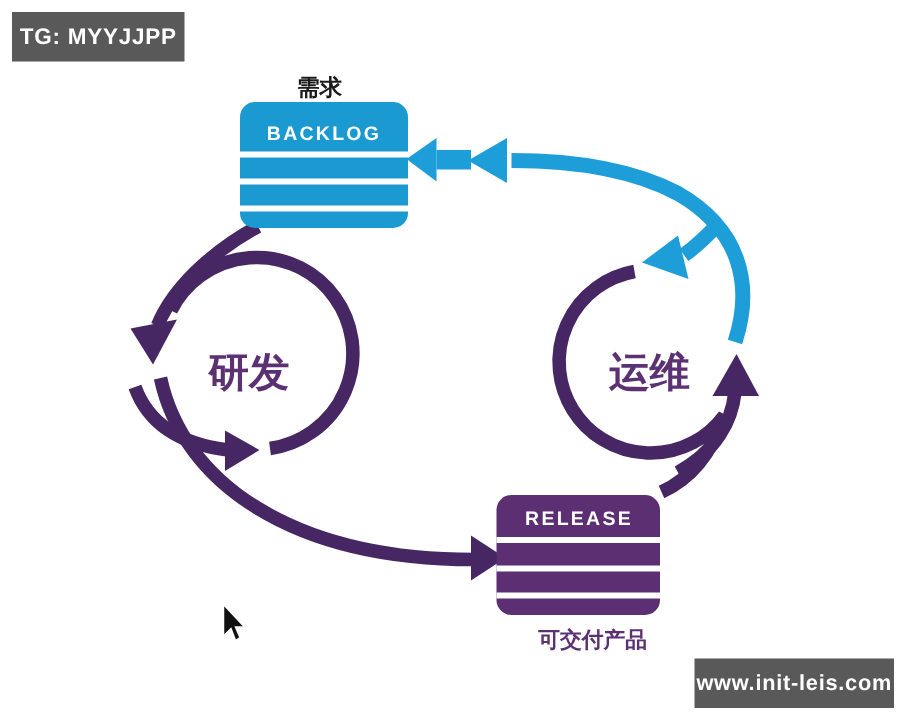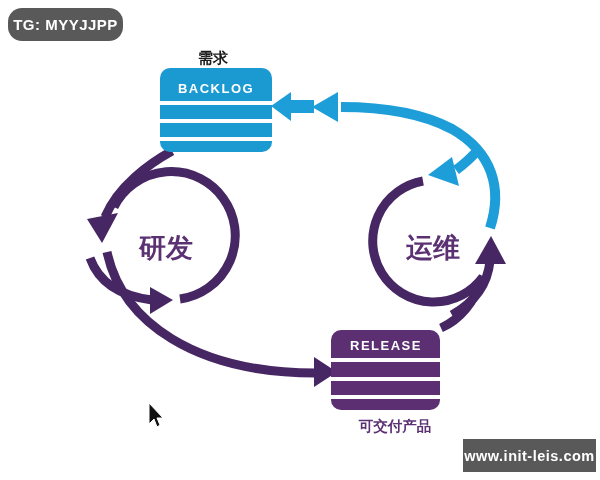--- a/index.html
+++ b/index.html
@@ -6,21 +6,21 @@
   .stage{
     position:relative;width:600px;height:480px;background:#FFFFFF;overflow:hidden;
     font-family:"Liberation Sans","DejaVu Sans",sans-serif;
   }
   .stage svg{position:absolute;left:0;top:0;}
   .badge{
     position:absolute;background:#595959;color:#FFFFFF;
     font-weight:bold;display:flex;align-items:center;justify-content:center;
     letter-spacing:0.5px;
   }
-  .badge.top-left{left:8px;top:8px;width:115px;height:33px;font-size:15px;border-radius:14px;}
+  .badge.top-left{left:8px;top:8px;width:115px;height:33px;font-size:15px;}
   .badge.bottom-right{left:463px;top:439px;width:133px;height:33px;font-size:14.5px;}
   text{font-family:"Liberation Sans","DejaVu Sans",sans-serif;}
   .box-title{fill:#FFFFFF;font-size:13px;font-weight:bold;letter-spacing:1.5px;}
   .cn-label{font-weight:600;}
   .cycle-label{font-size:27px;font-weight:600;}
 </style>
 </head>
 <body>
 
 <div class="stage">

